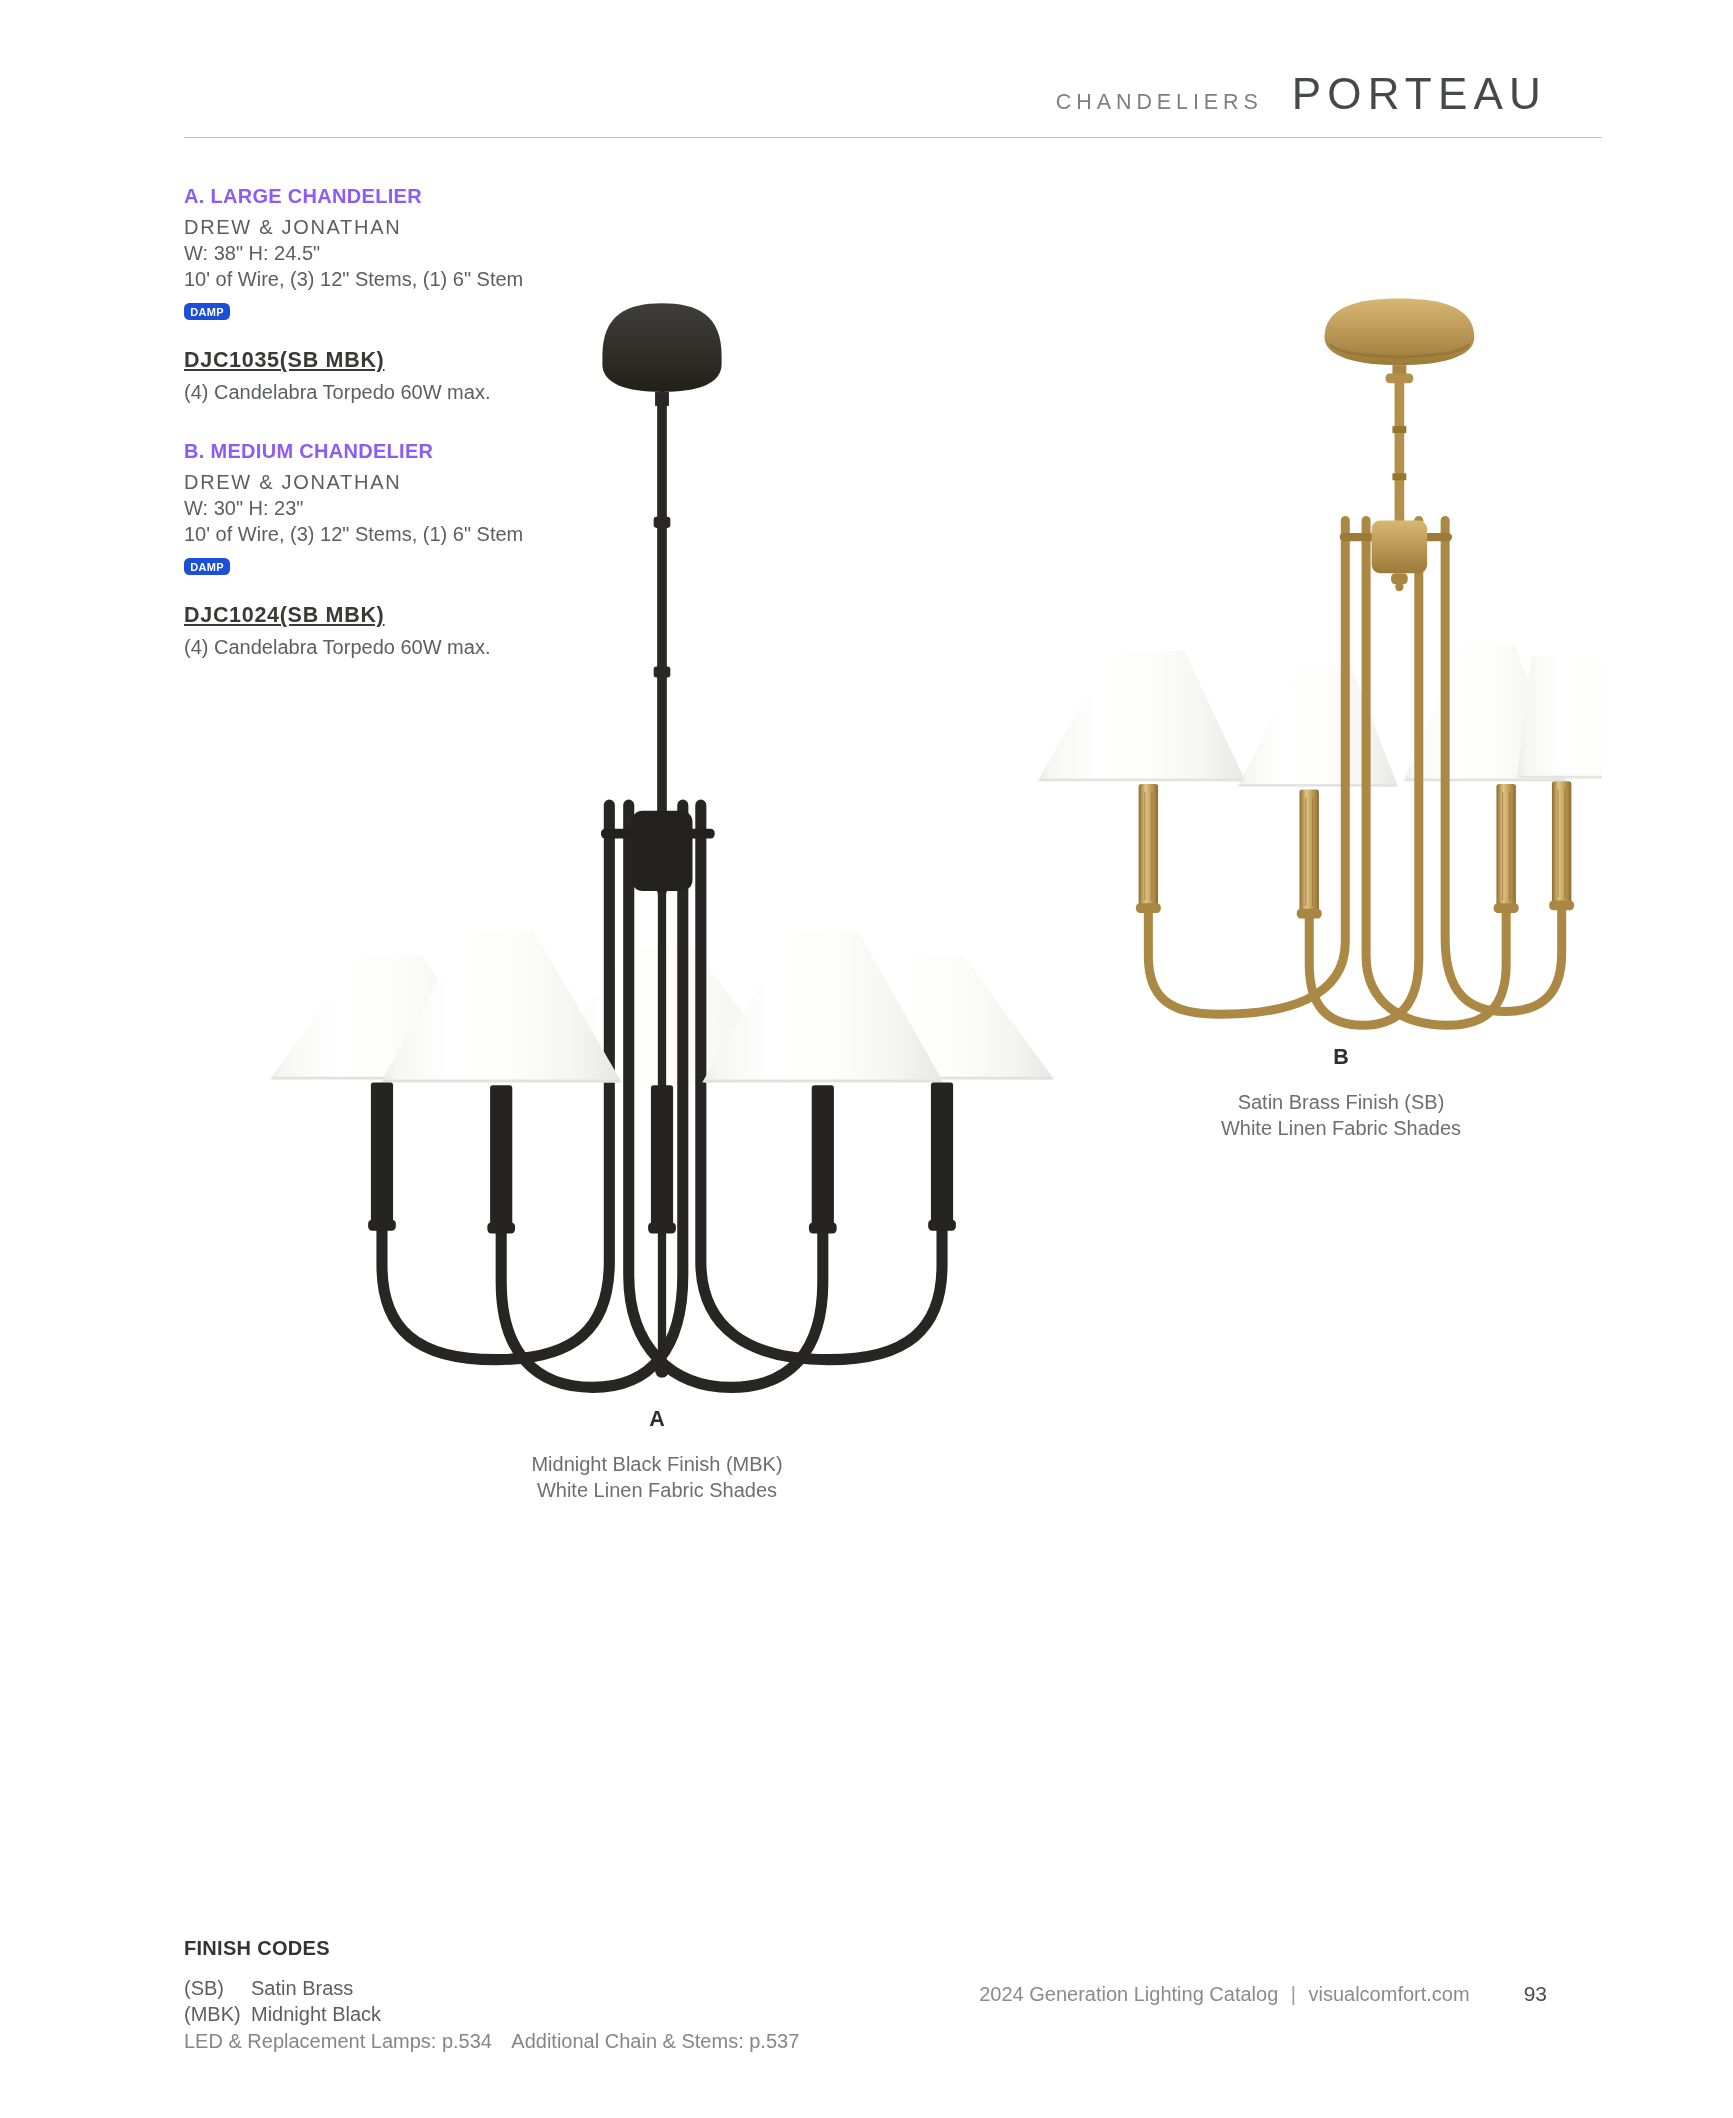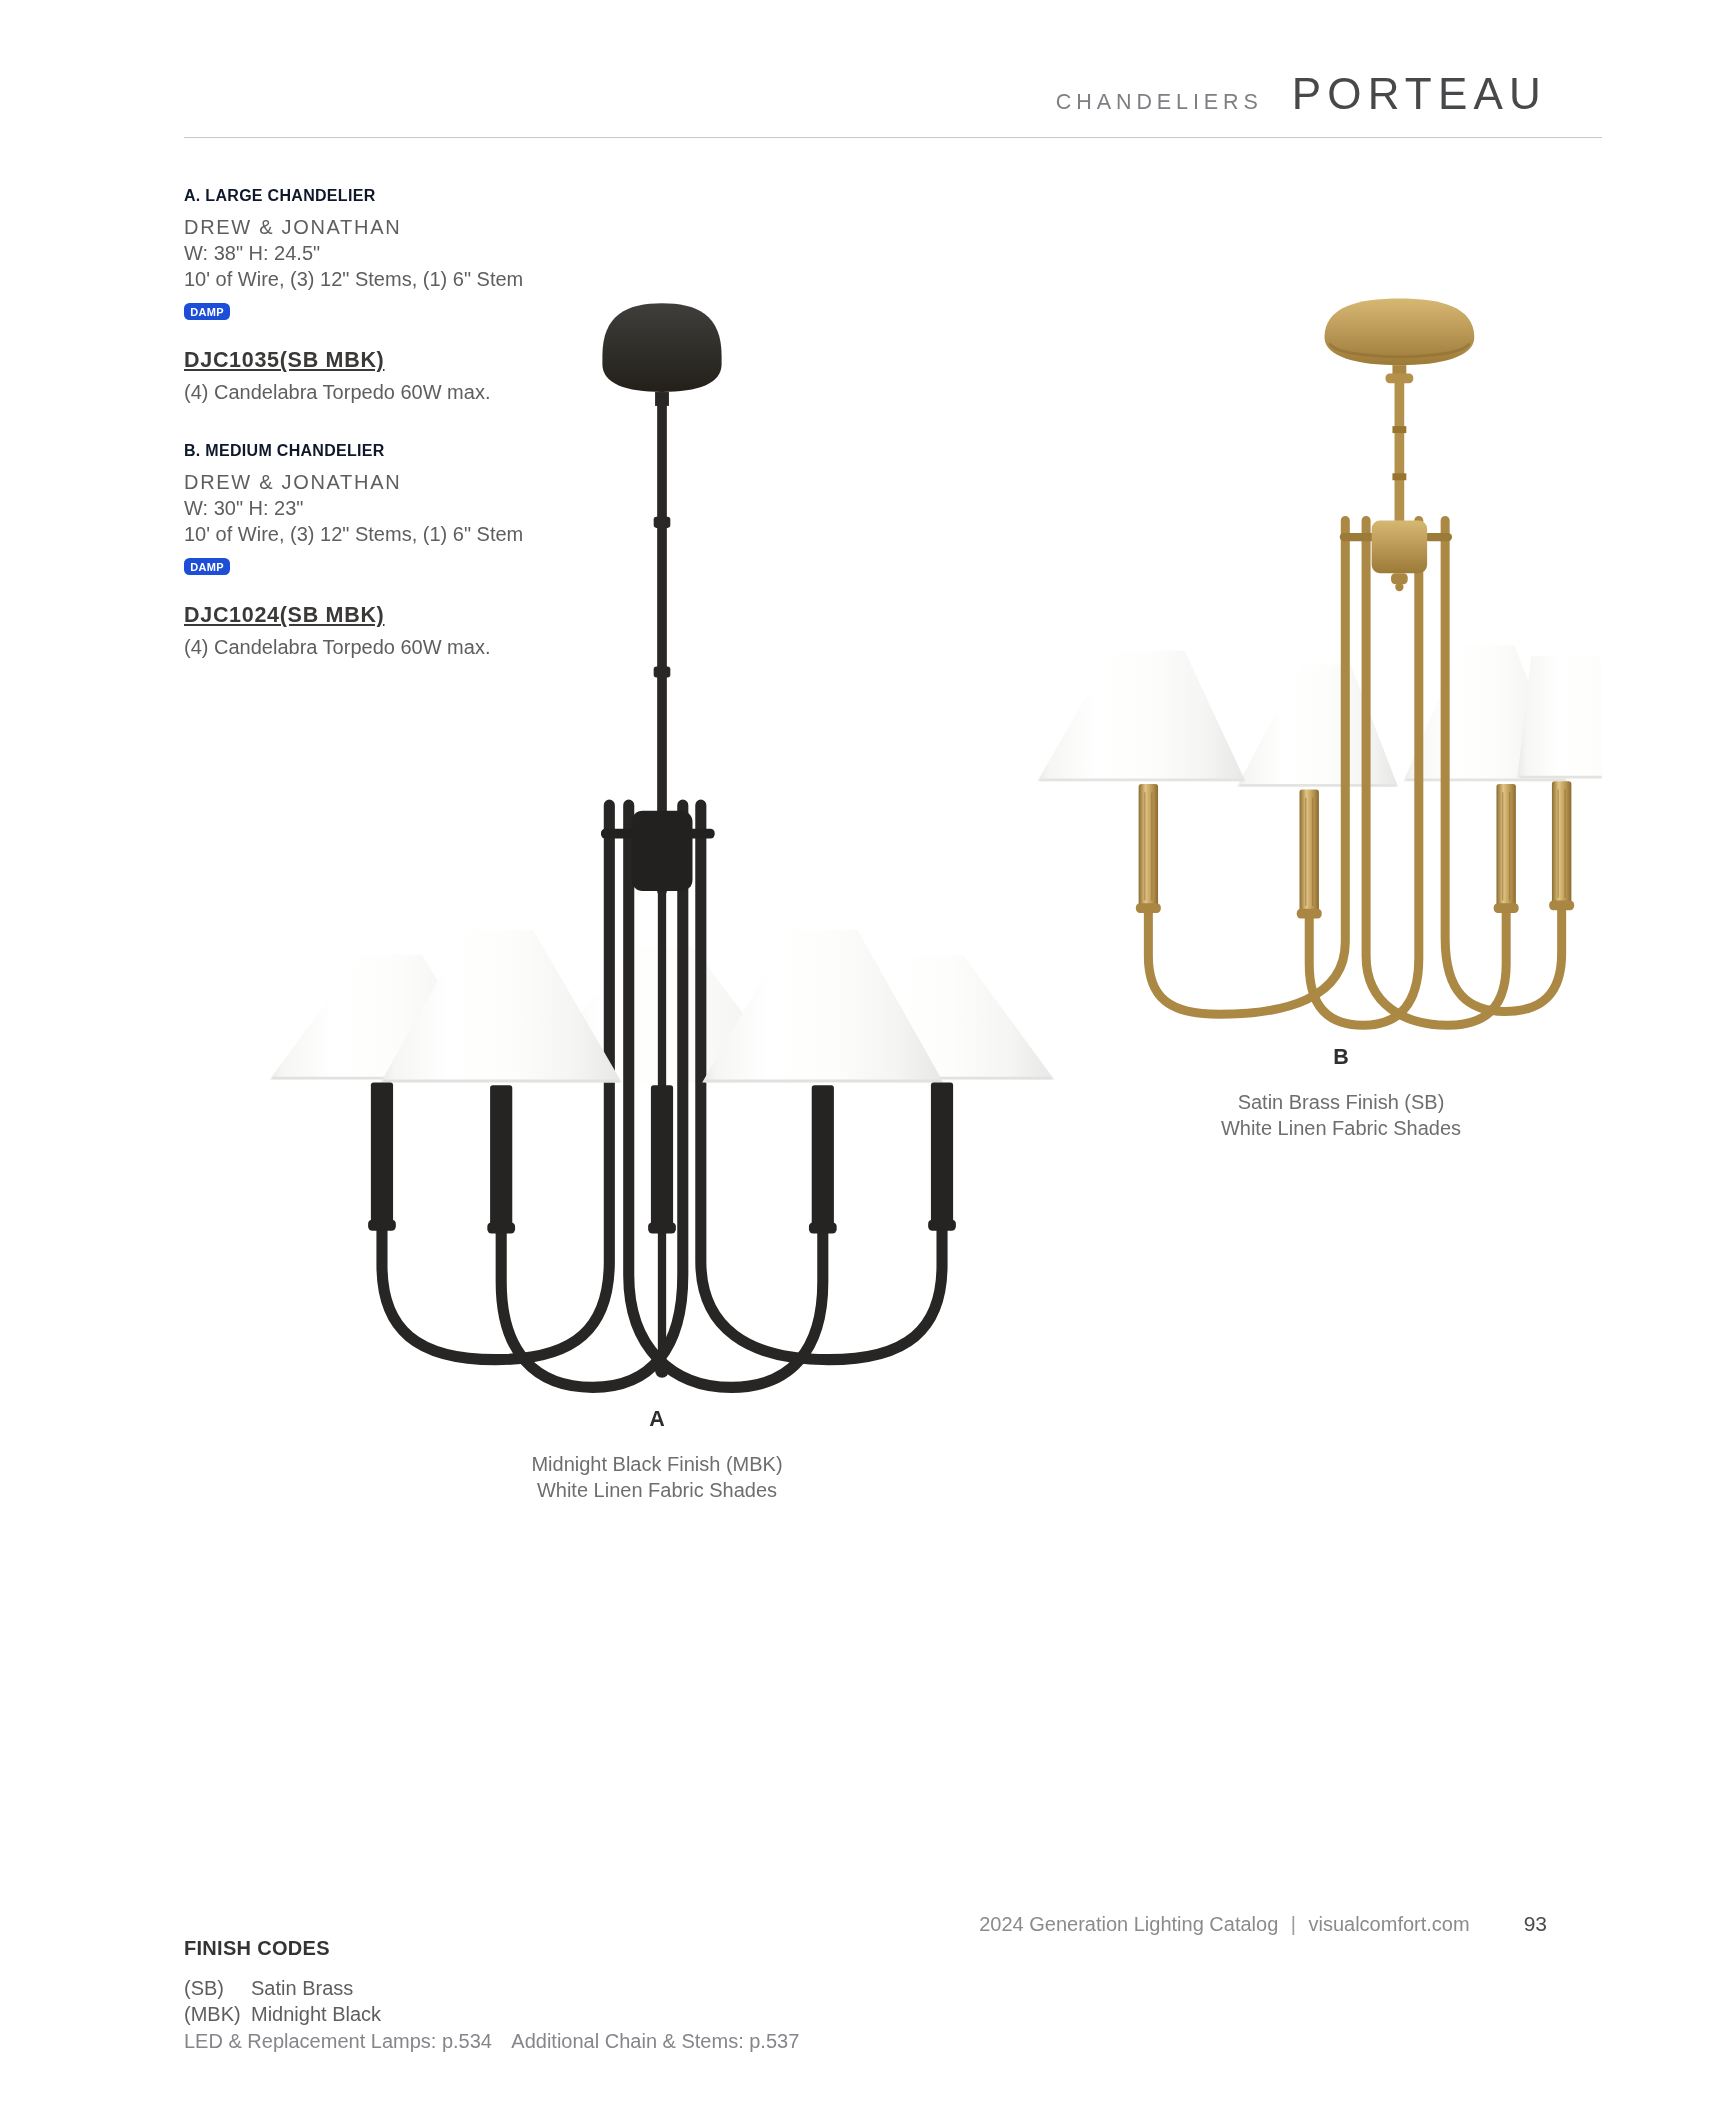--- a/index.html
+++ b/index.html
@@ -9,21 +9,21 @@
   
   .header-row{position:absolute;top:69px;right:55px;display:flex;align-items:baseline;gap:29px;}
   .header-category{font-size:21.5px;letter-spacing:4.9px;color:#7e7f82;}
   .header-collection{font-size:44px;letter-spacing:6.2px;color:#47484a;font-weight:400;}
   .rule{position:absolute;left:184px;top:137px;width:1495px;height:1.4px;background:#c7c7c7;}
 
   
   .spec{position:absolute;left:184px;width:485px;}
   .spec-a{top:182px;}
   .spec-b{top:437px;}
-  .spec-heading{font-size:16px;font-weight:bold;color:#0f172a;letter-spacing:0.3px;
+  .spec-heading{font-size:20px;font-weight:bold;color:#8b5cf6;letter-spacing:0.3px;
                 line-height:28px;margin-bottom:4.2px;}
   .spec-line{font-size:20px;color:#5d5e60;line-height:26px;}
   .spec-designer{letter-spacing:1.7px;}
   .badge{display:inline-block;margin-top:11px;background:#1d4ed8;color:#ffffff;font-size:11px;
          font-weight:bold;letter-spacing:0.3px;padding:2.8px 6.2px 2.1px 6.2px;border-radius:5.5px;}
   .sku{font-size:21.5px;font-weight:bold;color:#3a3938;letter-spacing:0.7px;margin-top:28px;text-decoration:underline;}
   .lamping{font-size:20px;color:#5d5e60;margin-top:8.3px;}
 
   
   .figure-a{position:absolute;left:239px;top:295px;width:846px;height:1109px;}
@@ -37,21 +37,21 @@
 
   
   .finish-codes{position:absolute;left:184px;top:1913px;margin-top:24px;}
   .fc-heading{font-size:20px;font-weight:bold;color:#353433;letter-spacing:0.3px;margin-bottom:15.3px;}
   .fc-row{display:flex;font-size:20px;color:#5d5e60;line-height:26px;}
   .fc-code{width:67px;}
 
   
   .footer-left{position:absolute;left:184px;top:2030px;display:flex;gap:19.4px;
                font-size:20px;color:#85868a;}
-  .footer-right{position:absolute;right:55px;top:1912px;display:flex;align-items:flex-end;
+  .footer-right{position:absolute;right:55px;top:1982px;display:flex;align-items:flex-end;
                 font-size:20px;color:#8a8b8d;}
   .footer-divider{margin:0 12.5px;color:#9b9c9e;}
   .page-number{margin-left:54px;color:#4b4b4d;font-size:21px;}
 </style>
 </head>
 <body>
 
 <div class="page">
 
   <div class="header-row">

